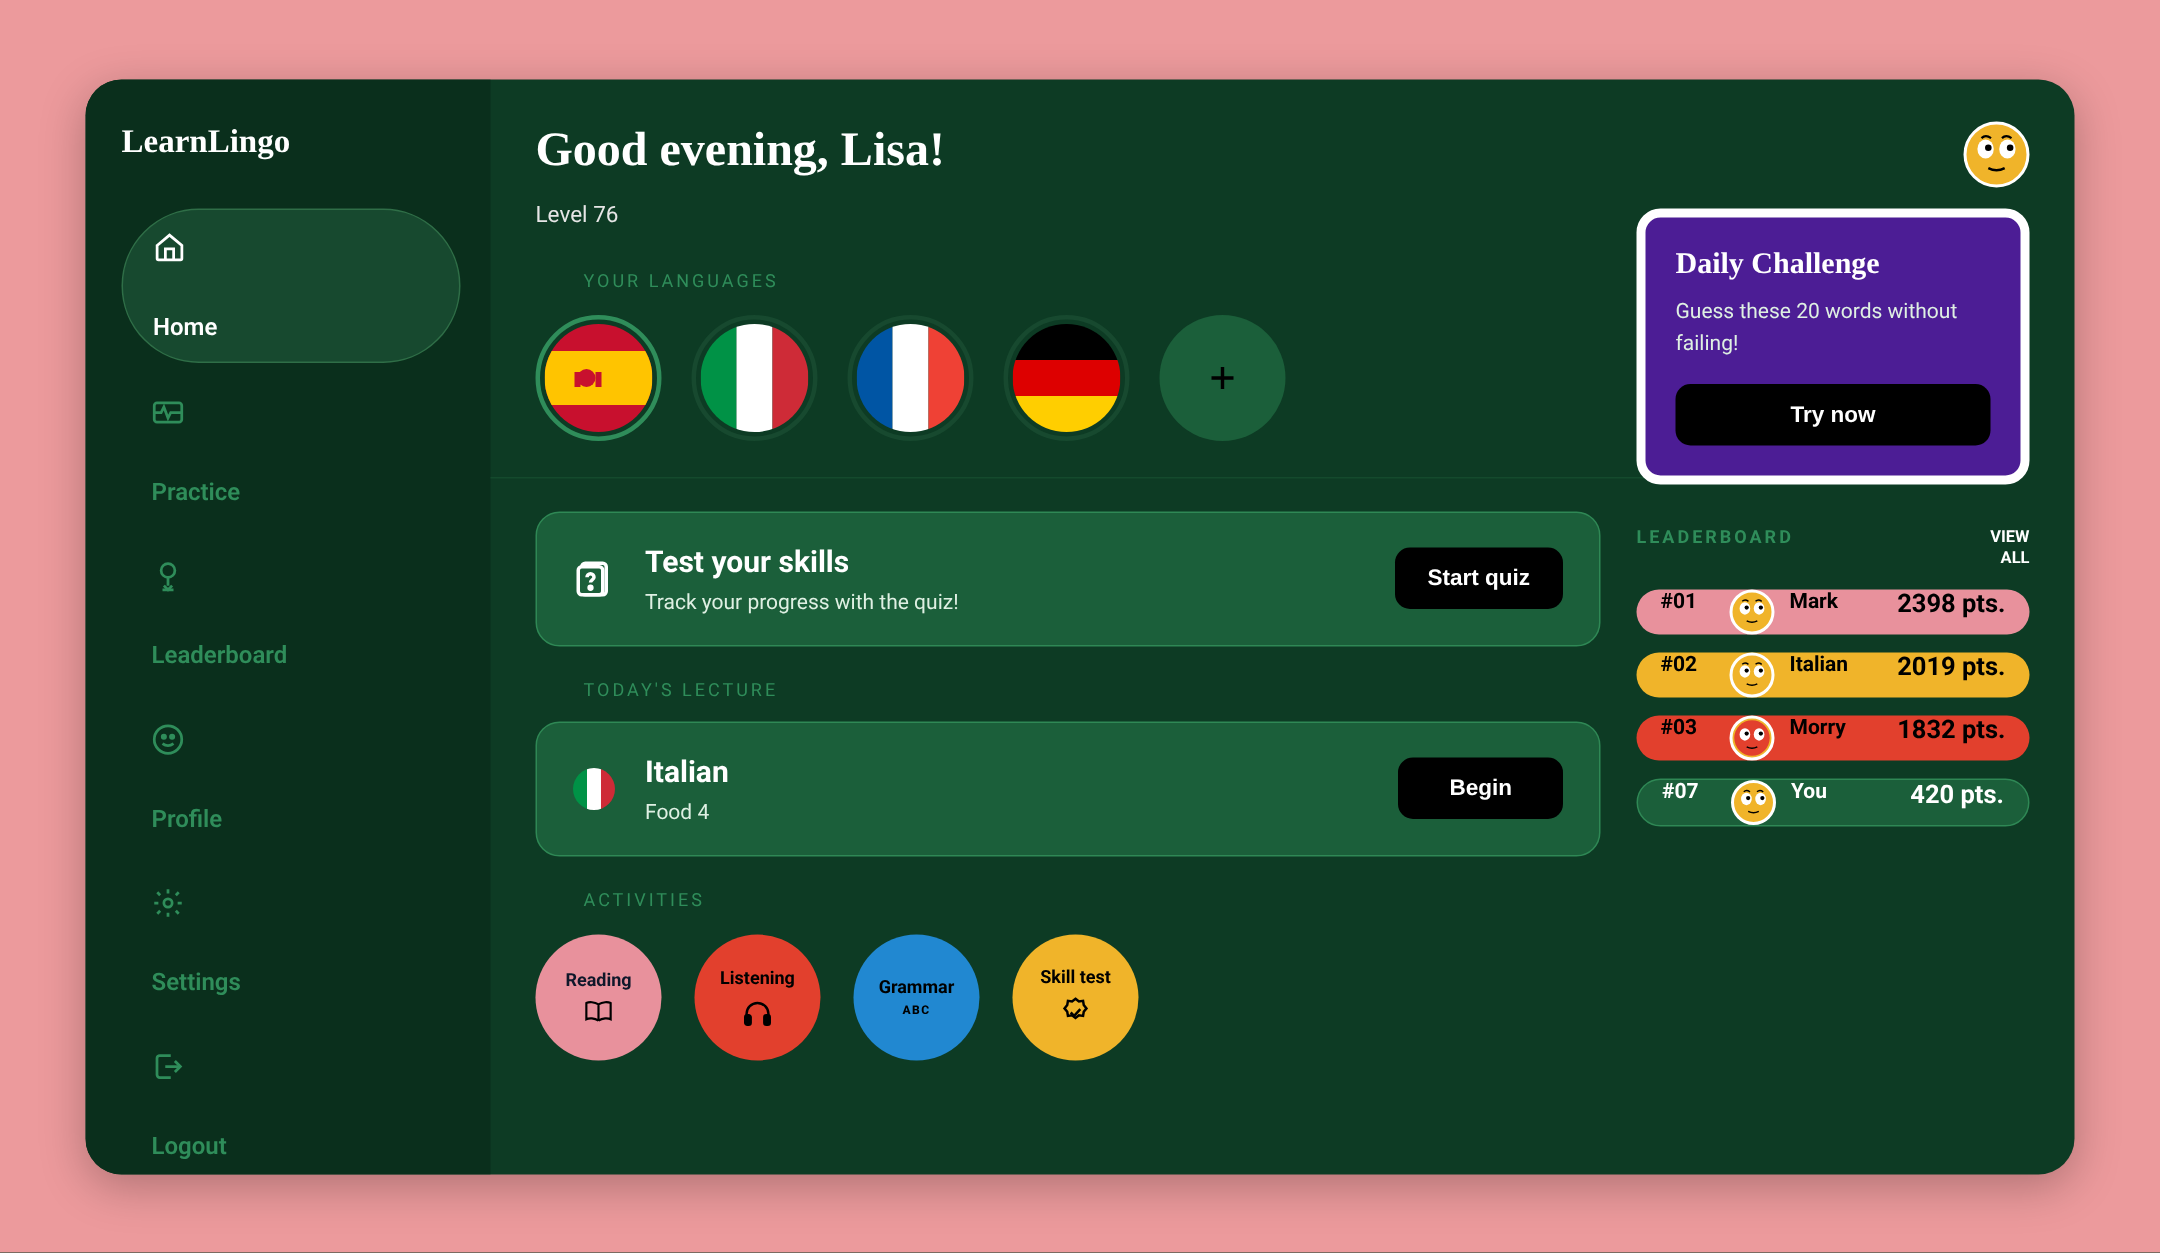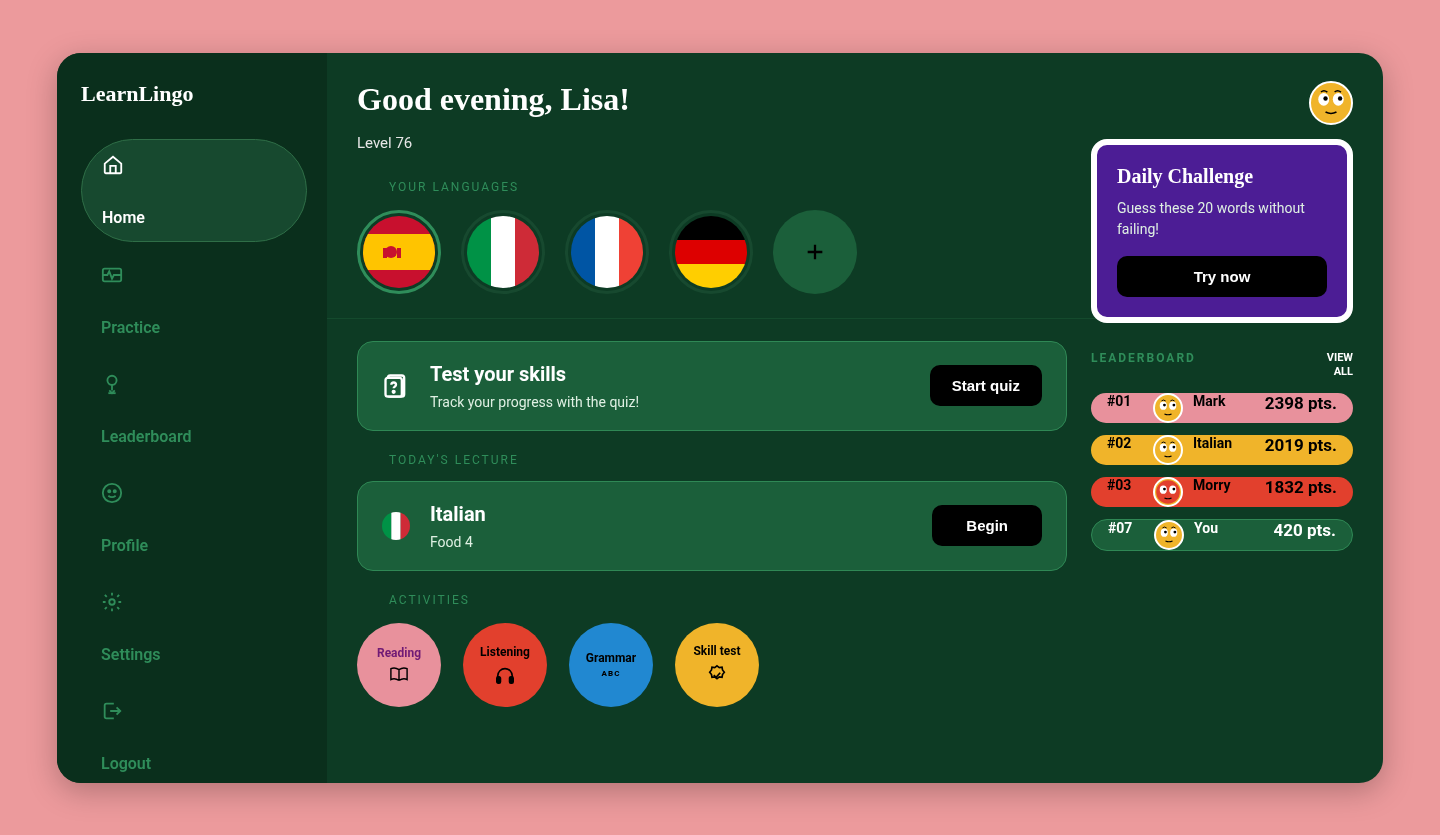--- a/index.html
+++ b/index.html
@@ -114,21 +114,21 @@
   .test-card { margin-top:22px; }
   .lecture-card { margin-top:14px; }
   .lecture-flag { width:28px; height:28px; border-radius:50%; overflow:hidden; flex-shrink:0; }
   .activities { display:flex; gap:22px; margin-top:16px; }
   .activity {
     width:84px; height:84px; border-radius:50%;
     display:flex; flex-direction:column; align-items:center; justify-content:center;
     font-size:12px; font-weight:700; cursor:pointer; gap:4px;
   }
   .activity svg { margin-top:2px; }
-  .act-reading { background:#e8919c; color:#701a75; }
+  .act-reading { background:#e8919c; color:#0f172a; }
   .act-listening { background:#e2402d; color:#000; }
   .act-grammar { background:#2188d1; color:#000; }
   .act-skill { background:#f0b42a; color:#000; }
   .abc { font-size:8px; letter-spacing:1px; font-weight:800; }
   
   .main-right { width: 262px; display:flex; flex-direction:column; }
   .avatar-top { align-self:flex-end; margin-bottom: 14px; }
   .avatar {
     width:44px; height:44px; border-radius:50%; background:#f0b42a;
     border:2px solid #fff; display:flex; align-items:center; justify-content:center;

